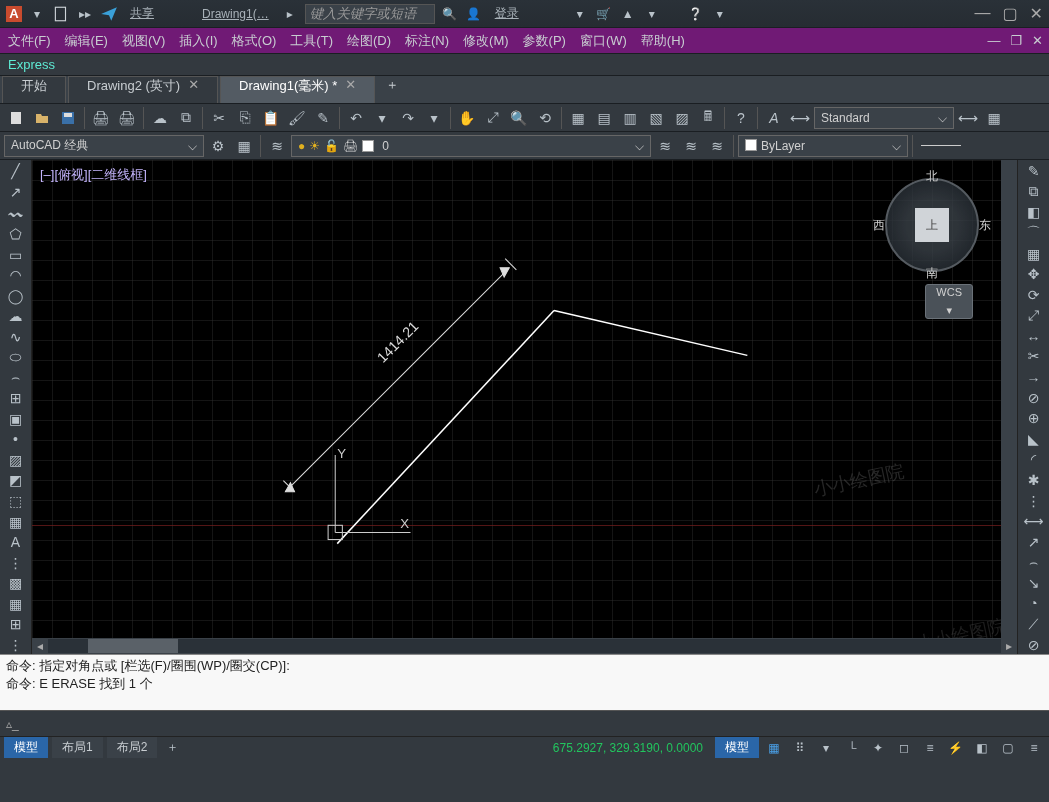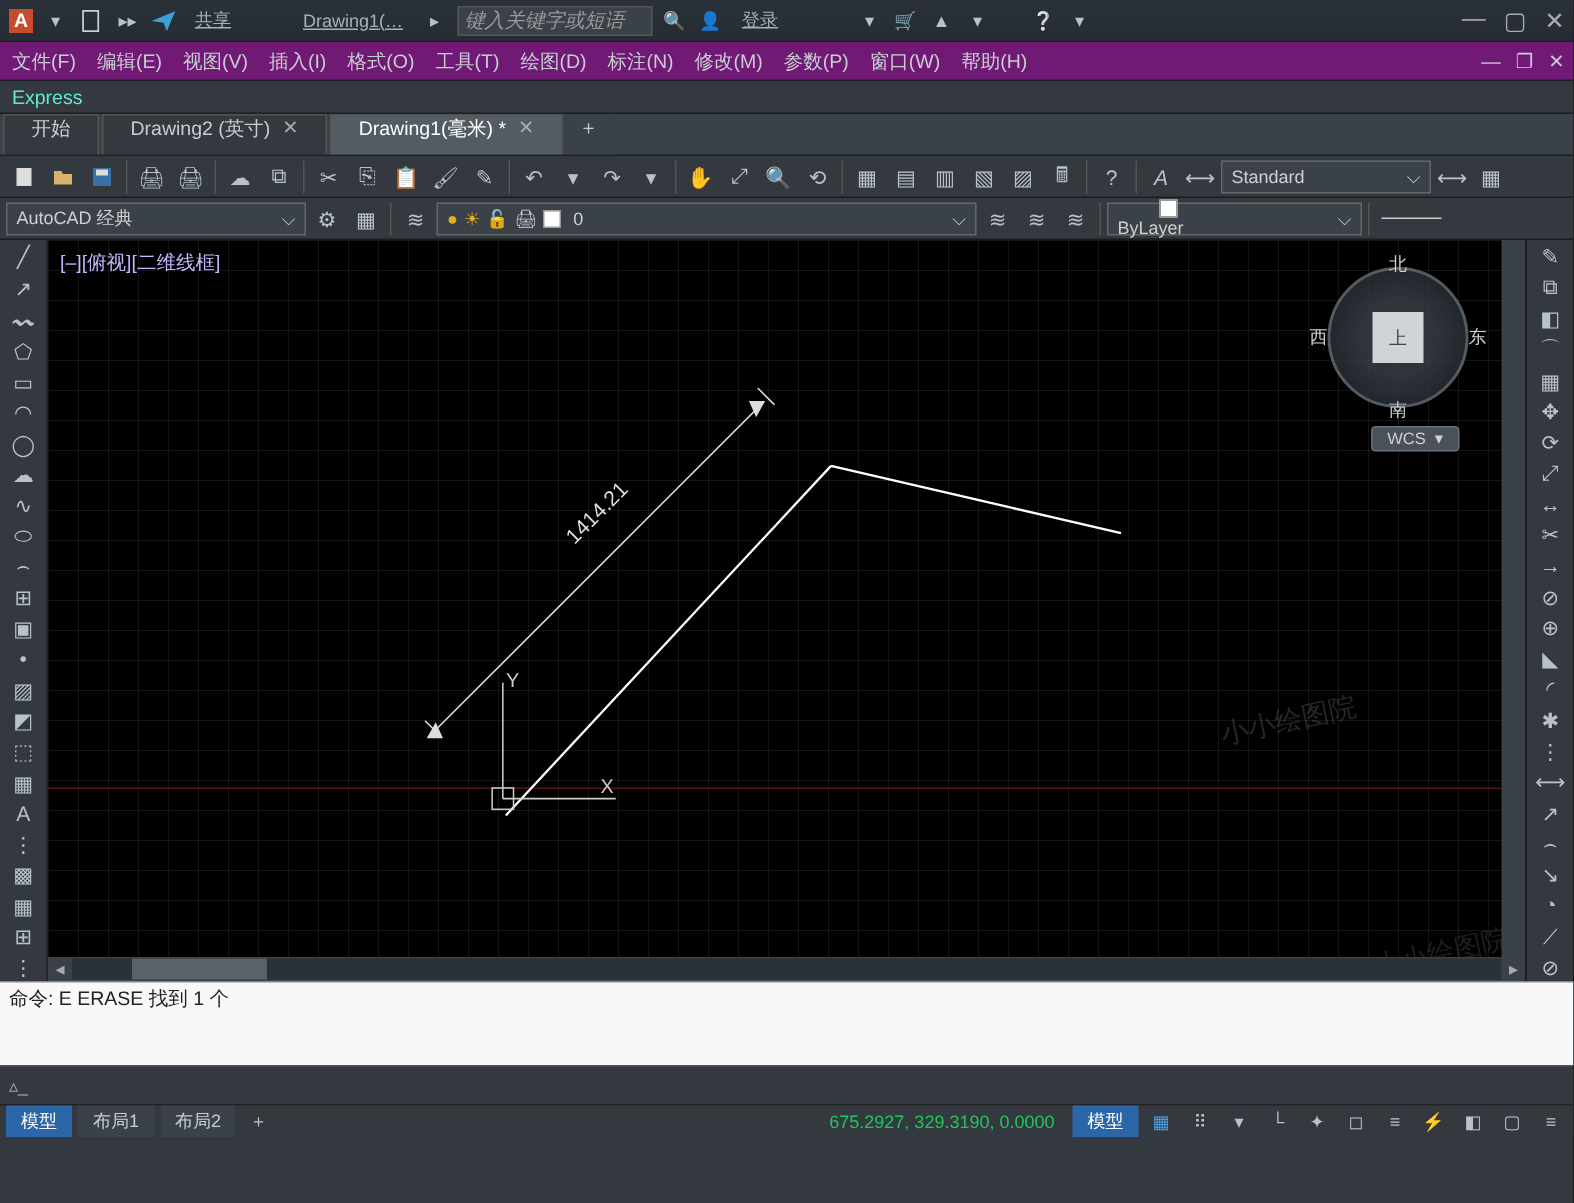--- a/index.html
+++ b/index.html
@@ -35,21 +35,21 @@
 .grid { position:absolute; inset:0; background-image:linear-gradient(rgba(60,60,60,.35) 1px,transparent 1px),linear-gradient(90deg,rgba(60,60,60,.35) 1px,transparent 1px); background-size:20px 20px; }
 .view-label { position:absolute; left:8px; top:6px; color:#c4b5fd; font-size:13px; }
 .guideline { position:absolute; left:0; right:0; top:365px; height:1px; background:rgba(120,30,30,.7); }
 .compass { position:absolute; right:30px; top:10px; width:110px; height:110px; }
 .compass .ring{position:absolute;inset:8px;border:2px solid #6a7178;border-radius:50%;background:radial-gradient(circle,#3a4148 40%,#2a3138 70%);opacity:.8;}
 .compass .cube{position:absolute;left:38px;top:38px;width:34px;height:34px;background:#d0d4d8;color:#444;display:flex;align-items:center;justify-content:center;font-size:12px;}
 .compass .n{position:absolute;left:50%;top:-2px;transform:translateX(-50%);font-size:12px;}
 .compass .s{position:absolute;left:50%;bottom:-2px;transform:translateX(-50%);font-size:12px;}
 .compass .e{position:absolute;right:-4px;top:50%;transform:translateY(-50%);font-size:12px;}
 .compass .w{position:absolute;left:-4px;top:50%;transform:translateY(-50%);font-size:12px;}
-.wcs-badge { position:absolute; right:44px; top:124px; background:#4a5158;border:1px solid #6a7178; padding:1px 10px; font-size:11px; border-radius:3px;display:flex;align-items:center;gap:6px;}
+.wcs-badge { position:absolute; right:44px; top:124px; background:#4a5158;border:1px solid #6a7178; padding:1px 10px; font-size:11px; border-radius:3px;display:flex;align-items:center;gap:6px;flex-direction:column;}
 .right-tools { width:32px; background:#33393f; display:flex; flex-direction:column; align-items:center; padding-top:2px; gap:2px; border-left:1px solid #222;}
 .canvas-svg { position:absolute; inset:0; }
 .cmdwin { height:56px; background:#f8f8f8; color:#222; font-family:Consolas,monospace; font-size:13px; padding:2px 6px; overflow:hidden; border-top:1px solid #888;}
 .cmdinput { height:26px; background:#33393f; display:flex; align-items:center; gap:8px; padding:0 6px; border-top:1px solid #555;}
 .cmdinput input { flex:1; background:transparent; border:none; color:#ccc; font-style:italic; outline:none;}
 .cmdinput input::placeholder{color:#888;font-style:italic;}
 .status { height:22px; background:#33393f; display:flex; align-items:center; padding:0 4px; gap:4px; border-top:1px solid #222;}
 .stab { padding:2px 10px; background:#3a4148; color:#c8cdd1; font-size:12px; cursor:pointer;}
 .stab.active{background:#2a66a8;color:#fff;}
 .status .coords{margin-left:auto;color:#22c55e;font-size:12px;padding:0 8px;}
@@ -217,21 +217,21 @@
         <span class="colbox"></span>
         <span>0</span>
       </span>
     <span>⌵</span>
   </div>
   <div class="tbtn">≋</div>
   <div class="tbtn">≋</div>
   <div class="tbtn">≋</div>
   <div class="vsep"></div>
   <div class="combo" style="min-width:170px;">
-    <span style="display:flex;align-items:flex-end;flex-direction:column;">
+    <span style="display:flex;align-items:flex-start;">
         <span class="colbox"></span>
         <span>ByLayer</span>
       </span>
     <span>⌵</span>
   </div>
   <div class="vsep"></div>
   <div style="flex:0 0 40px;height:1px;border-top:1px solid #ccc;margin:0 4px;"></div>
 </div>
 
 <div class="main">
@@ -342,20 +342,21 @@
     <div class="lt-btn">↗</div>
     <div class="lt-btn">⌢</div>
     <div class="lt-btn">↘</div>
     <div class="lt-btn">◔</div>
     <div class="lt-btn">⟋</div>
     <div class="lt-btn">⊘</div>
   </div>
 </div>
 
 <div class="cmdwin">
+  <div>命令: 指定对角点或 [栏选(F)/圈围(WP)/圈交(CP)]:</div>
   <div>命令: E  ERASE 找到 1 个</div>
 </div>
 <div class="cmdinput">
   <span style="color:#aaa;">▵_</span>
 </div>
 
 <div class="status">
   <div class="stab active">模型</div>
   <div class="stab">布局1</div>
   <div class="stab">布局2</div>

